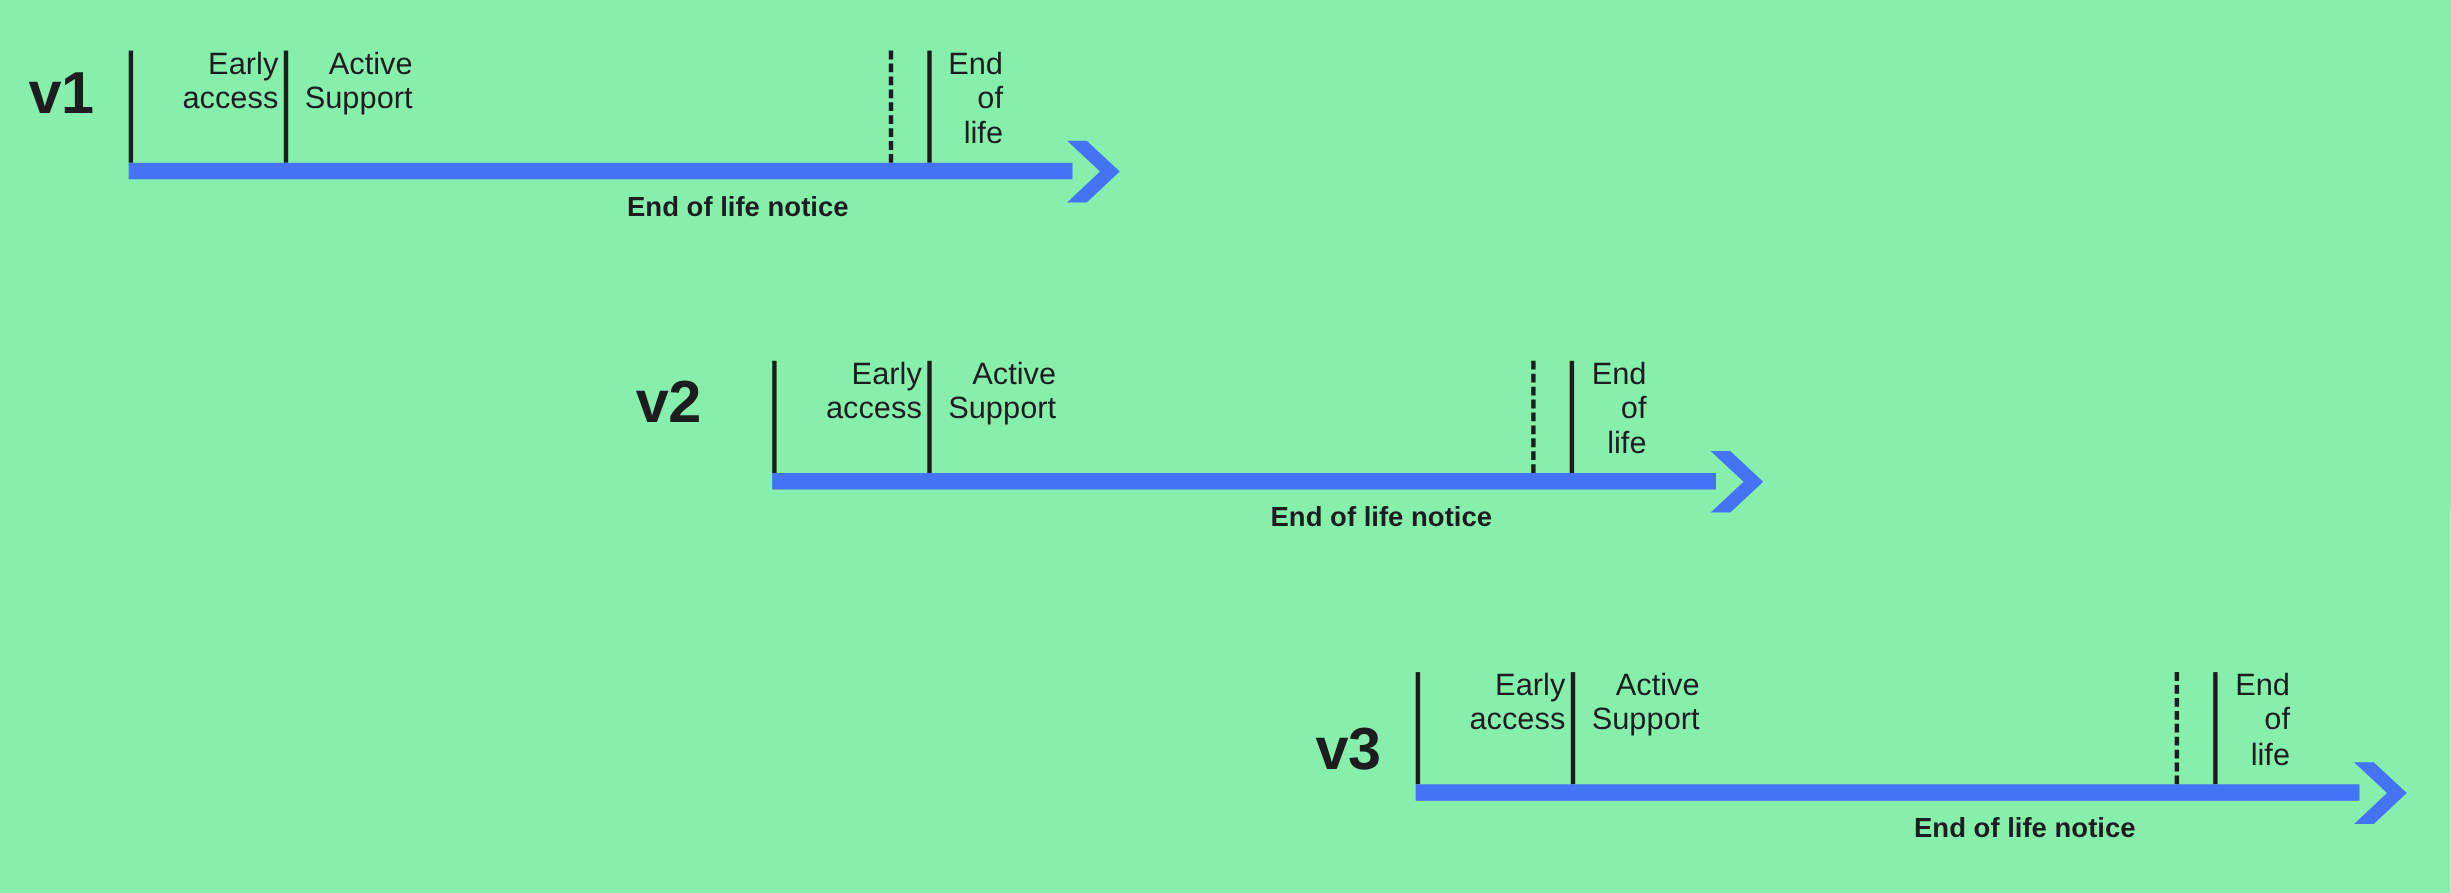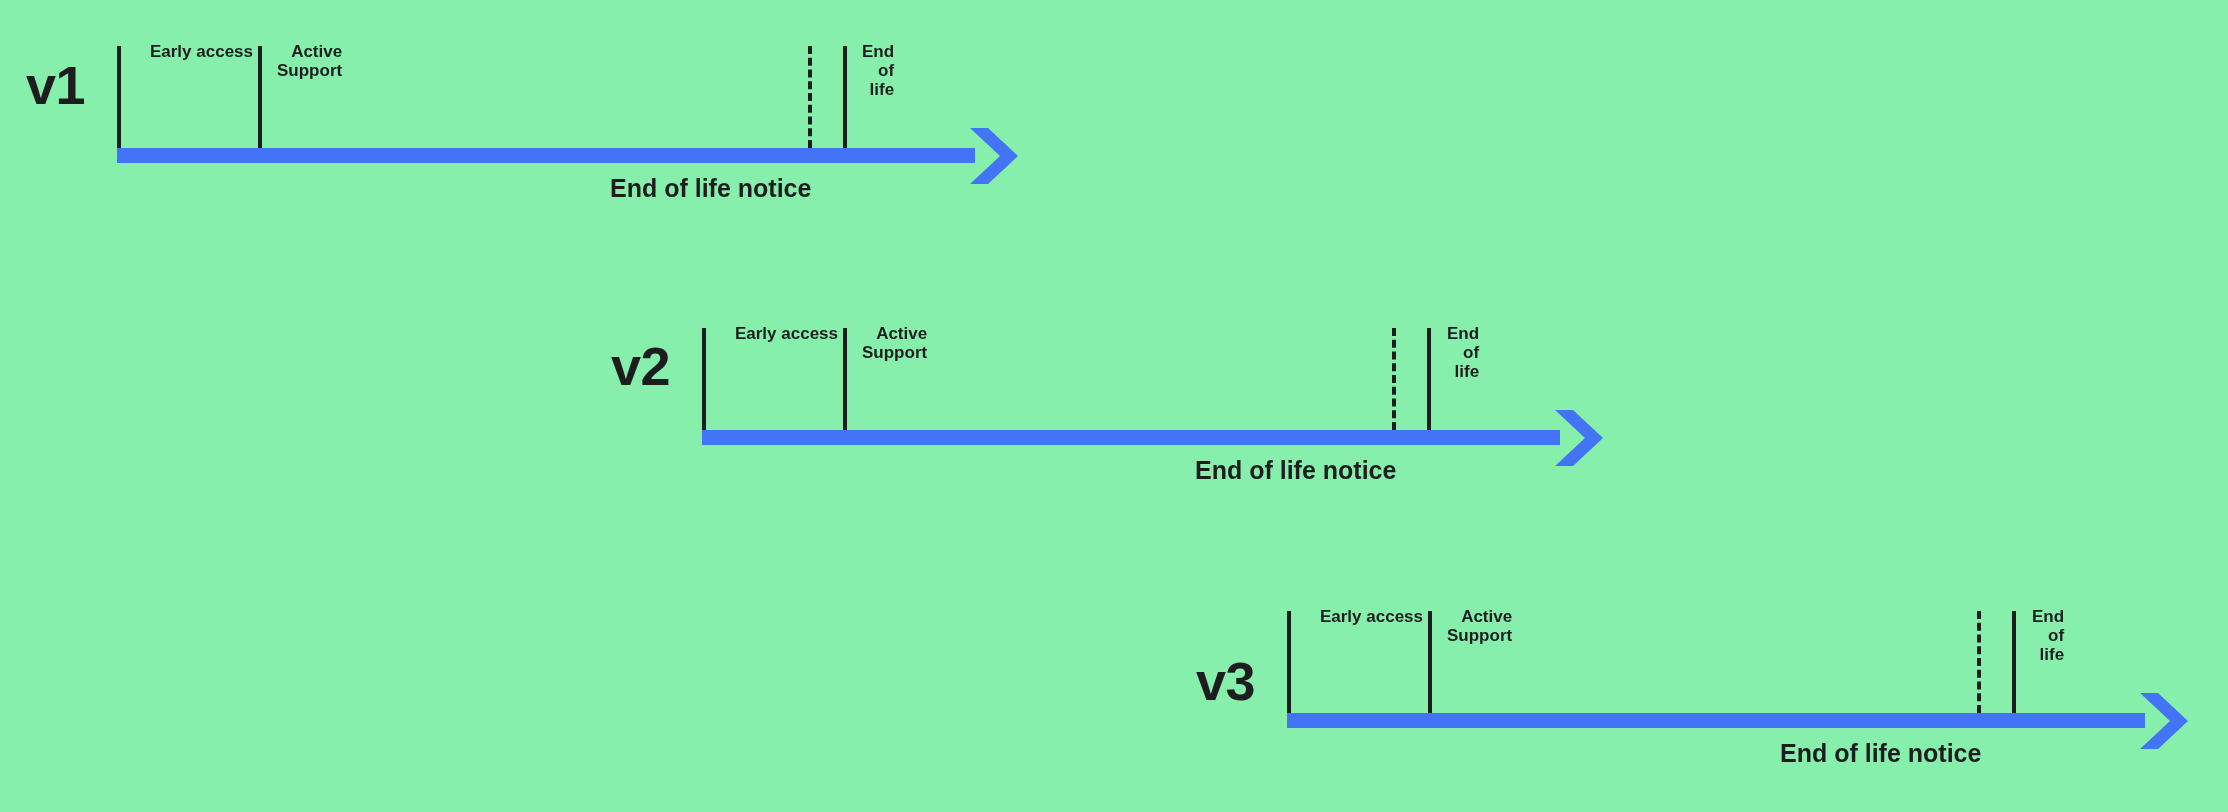--- a/index.html
+++ b/index.html
@@ -39,22 +39,22 @@
     background: #1d1d1f;
   }
   .divider-dashed {
     position: absolute;
     width: 0;
     border-left: 4px dashed #1d1d1f;
     background: transparent;
   }
   .phase-label {
     position: absolute;
-    font-size: 17px;
-    font-weight: 700;
+    font-size: 28px;
+    font-weight: 400;
     line-height: 1.12;
     color: #1d1d1f;
     white-space: pre-line;
   }
   .phase-label.wrap {
     white-space: normal;
     width: 120px;
   }
   .track {
     position: absolute;
@@ -70,21 +70,20 @@
     position: absolute;
     top: -22px;
   }
   .notice-label {
     position: absolute;
     font-size: 25px;
     font-weight: 700;
     line-height: 1;
     color: #1d1d1f;
     white-space: nowrap;
-    margin-left: 40px;
   }
 </style>
 </head>
 <body>
 
 <div id="canvas">
 
   <div class="timeline-row">
     <div class="version-label" style="left:26px; top:58px;">v1</div>
 
@@ -102,21 +101,21 @@
       <div class="track-bar" style="width:858px; background:#4274F5;"></div>
       <svg class="track-arrow" style="left:845px;" width="70" height="60" viewBox="0 0 70 60">
         <polygon points="8,2 38,30 8,58 26,58 56,30 26,2" fill="#4274F5"></polygon>
       </svg>
     </div>
 
     <div class="notice-label" style="left:570px; top:176px;">End of life notice</div>
   </div>
 
   <div class="timeline-row">
-    <div class="version-label" style="left:611px; top:339px;">v2</div>
+    <div class="version-label" style="left:578px; top:339px;">v2</div>
 
     <div class="divider" style="left:702px; top:328px; height:102px;"></div>
     <div class="divider" style="left:843px; top:328px; height:102px;"></div>
     <div class="divider-dashed" style="left:1392px; top:328px; height:102px;"></div>
     <div class="divider" style="left:1427px; top:328px; height:102px;"></div>
 
     <div class="phase-label wrap" style="left:718px; top:324px;">Early
 access</div>
     <div class="phase-label" style="left:862px; top:324px;">Active Support</div>
     <div class="phase-label" style="left:1447px; top:324px;">End of life</div>

